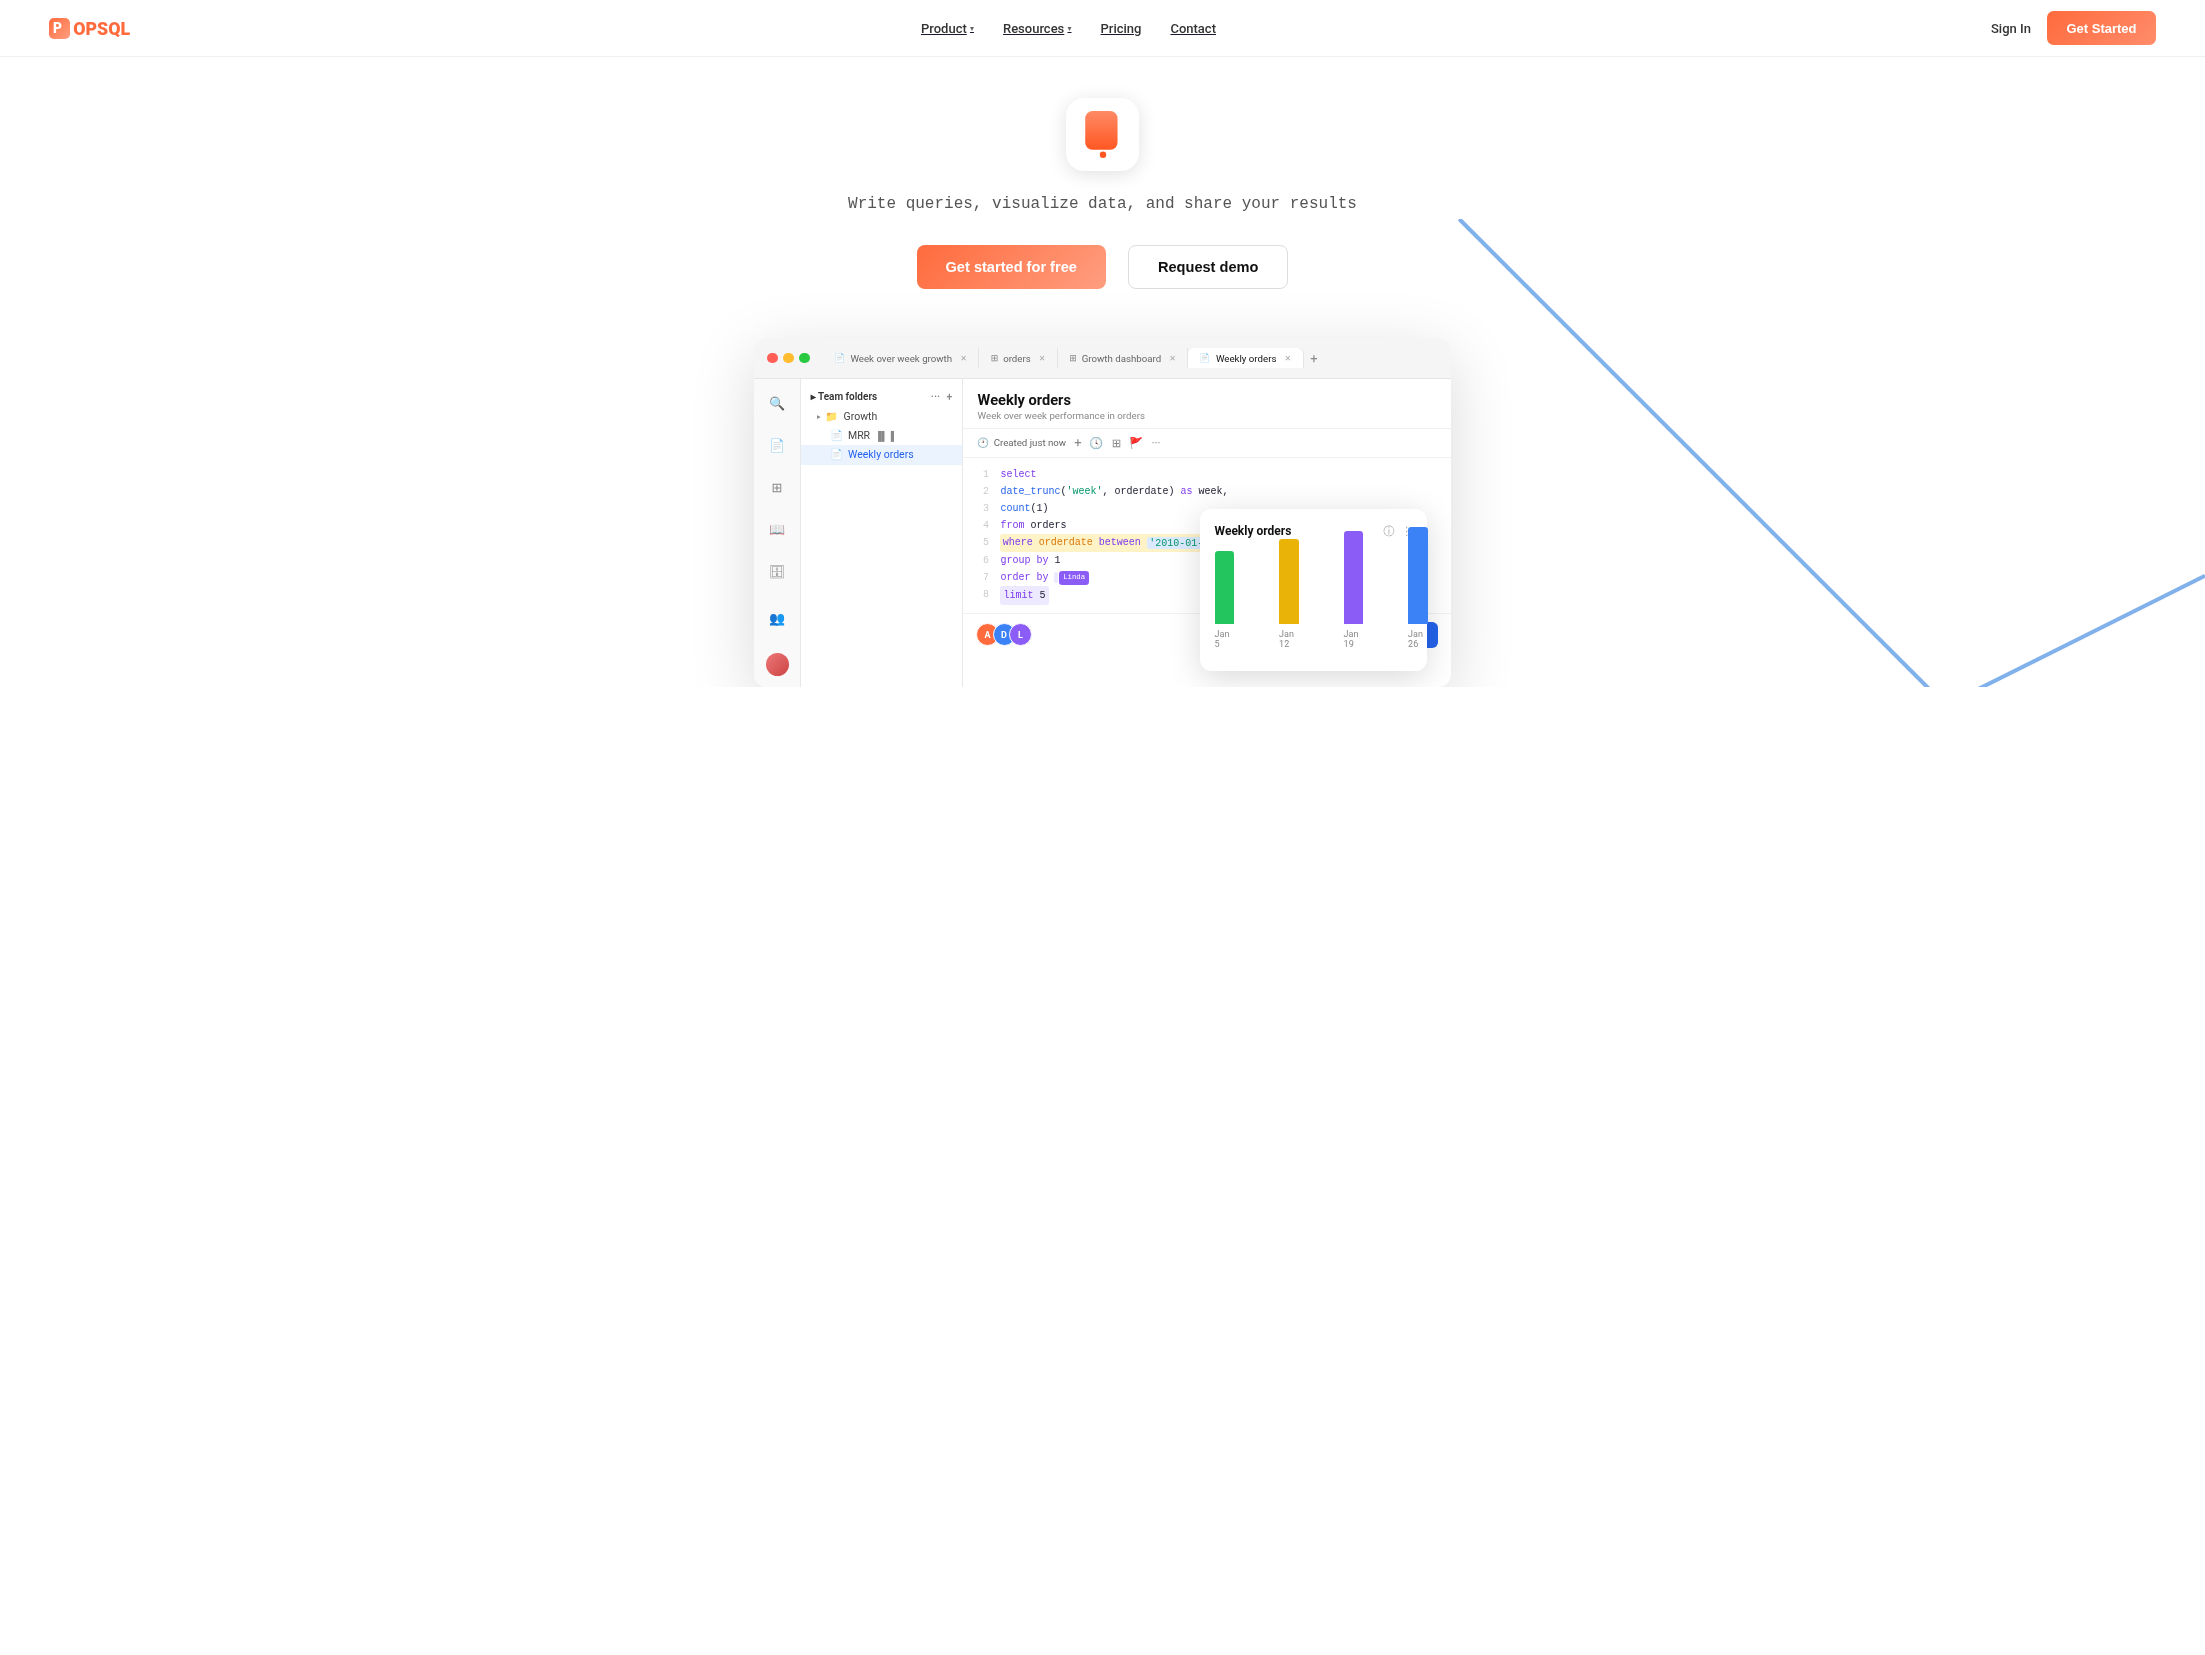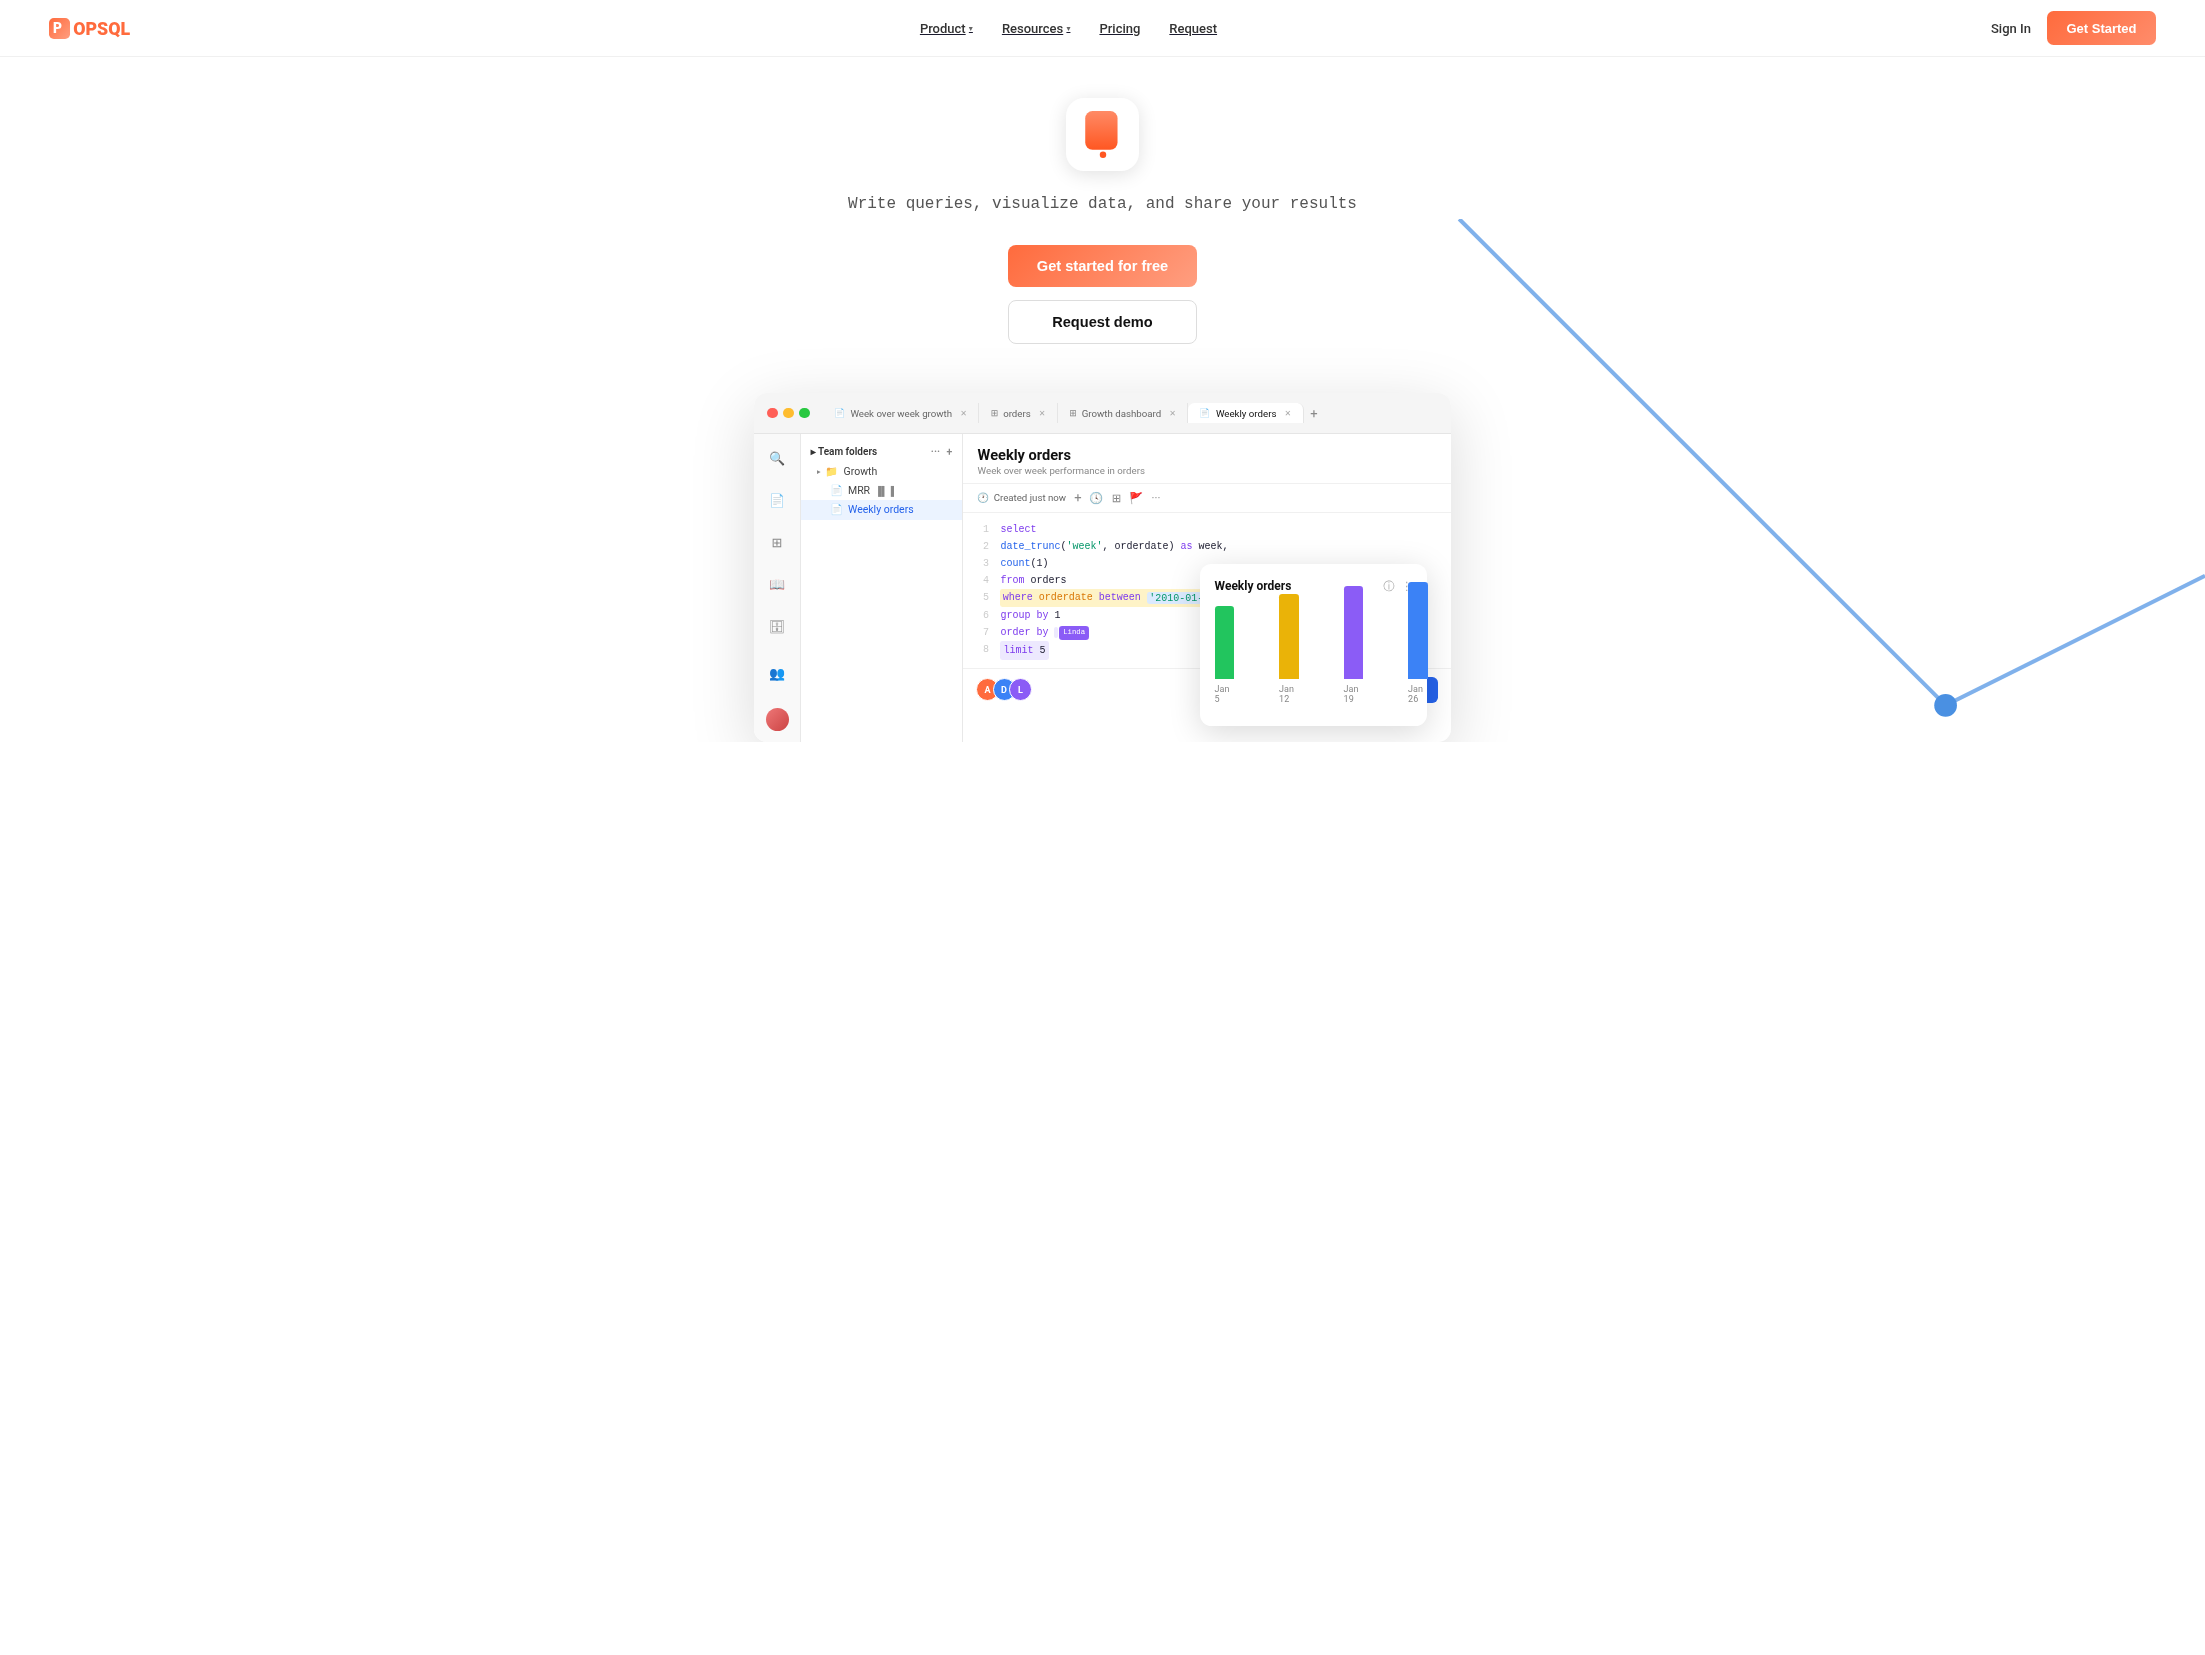--- a/index.html
+++ b/index.html
@@ -89,23 +89,22 @@
     }
     .hero-subtitle {
       font-size: 16px;
       color: #555;
       text-align: center;
       margin-bottom: 32px;
       font-family: Liberation Mono, monospace;
     }
     .hero-buttons {
       display: flex;
-      gap: 13px;
+      gap: 22px;
       margin-bottom: 49px;
-      flex-direction: column;
     }
     .btn-primary {
       background: linear-gradient(135deg, #FF6B3D, #FF9E80);
       color: white;
       border: none;
       padding: 13px 29px;
       border-radius: 8px;
       font-size: 14.6px;
       font-weight: 600;
       cursor: pointer;
@@ -488,21 +487,21 @@
     <li>
       <a href="#">Product <span class="chevron">▾</span></a>
     </li>
     <li>
       <a href="#">Resources <span class="chevron">▾</span></a>
     </li>
     <li>
       <a href="#">Pricing</a>
     </li>
     <li>
-      <a href="#">Request</a>
+      <a href="#">Contact</a>
     </li>
   </ul>
   <div class="nav-actions">
     <a class="sign-in-btn" href="#">Sign In</a>
     <button class="get-started-nav-btn">Get Started</button>
   </div>
 </nav>
 
 <div class="hero-section">
 

